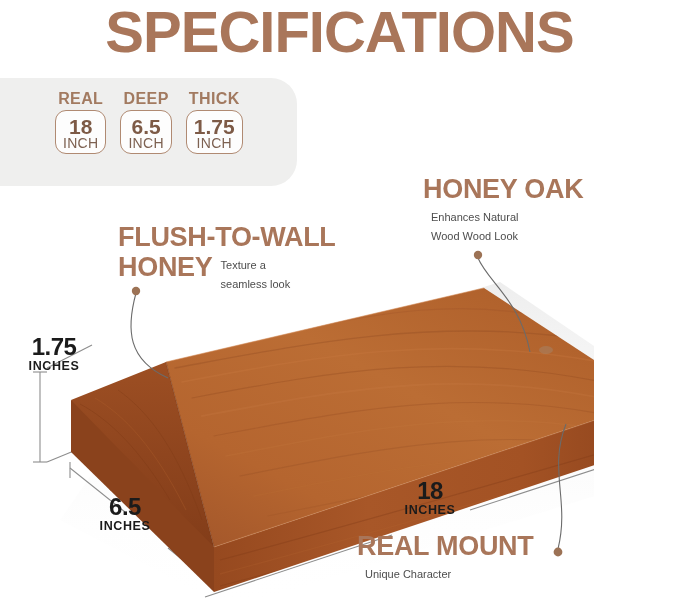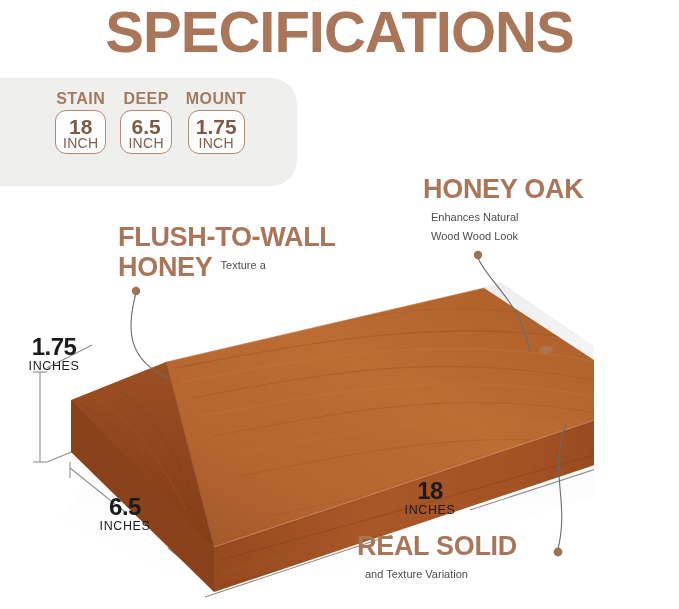--- a/index.html
+++ b/index.html
@@ -64,57 +64,57 @@
   .row-wrap{display:flex;align-items:flex-start;}
   .row-wrap .desc{padding-top:4px;padding-left:8px;}
 
   #callout-flush{left:118px;top:222px;width:290px;}
   #callout-honey{left:423px;top:174px;width:258px;}
   #callout-wood{left:357px;top:531px;width:322px;}
 
   
   .dim{position:absolute;text-align:center;}
   .dim .num{font-size:24px;font-weight:bold;color:#1b1b1b;line-height:25px;letter-spacing:-.5px;}
-  .dim .unit{font-size:12.5px;font-weight:normal;color:#1b1b1b;letter-spacing:.6px;line-height:14px;}
+  .dim .unit{font-size:12.5px;font-weight:bold;color:#1b1b1b;letter-spacing:.6px;line-height:14px;}
   #dim-thick{left:18px;top:334px;width:72px;}
   #dim-deep{left:88px;top:494px;width:74px;}
   #dim-wide{left:395px;top:478px;width:70px;}
 
   svg{position:absolute;left:0;top:0;}
   #art{pointer-events:none;}
 </style>
 </head>
 <body>
 
 <div id="stage">
 
   <div id="title">SPECIFICATIONS</div>
 
   <div id="spec-panel"></div>
 
   <div id="spec-boxes">
 
     <div class="spec-col">
-      <div class="spec-head">STAIN</div>
+      <div class="spec-head">REAL</div>
       <div class="spec-box">
         <div class="spec-val">18</div>
         <div class="spec-unit">INCH</div>
       </div>
     </div>
 
     <div class="spec-col">
       <div class="spec-head">DEEP</div>
       <div class="spec-box">
         <div class="spec-val">6.5</div>
         <div class="spec-unit">INCH</div>
       </div>
     </div>
 
     <div class="spec-col">
-      <div class="spec-head">MOUNT</div>
+      <div class="spec-head">THICK</div>
       <div class="spec-box">
         <div class="spec-val">1.75</div>
         <div class="spec-unit">INCH</div>
       </div>
     </div>
 
   </div>
 
   <svg id="art" width="679" height="609" viewBox="0 0 679 609">
     <defs>
@@ -232,39 +232,40 @@
       <circle cx="558" cy="552" r="4.4" fill="#9c7255"></circle>
     </g>
   </svg>
 
   <div class="callout" id="callout-flush">
     <div class="ttl">FLUSH-TO-WALL</div>
     <div class="row-wrap">
       <div class="ttl">HONEY</div>
       <div class="desc">
         <div>Texture a</div>
+        <div>seamless look</div>
       </div>
     </div>
   </div>
 
   <div class="callout" id="callout-honey">
     <div class="ttl">HONEY OAK</div>
     <div class="row-wrap">
       <div class="desc">
         <div>Enhances Natural</div>
         <div>Wood Wood Look</div>
       </div>
     </div>
   </div>
 
   <div class="callout" id="callout-wood">
-    <div class="ttl">REAL SOLID</div>
+    <div class="ttl">REAL MOUNT</div>
     <div class="row-wrap">
       <div class="desc">
-        <div>and Texture Variation</div>
+        <div>Unique Character</div>
       </div>
     </div>
   </div>
 
   <div class="dim" id="dim-thick">
     <div class="num">1.75</div>
     <div class="unit">INCHES</div>
   </div>
 
   <div class="dim" id="dim-deep">

